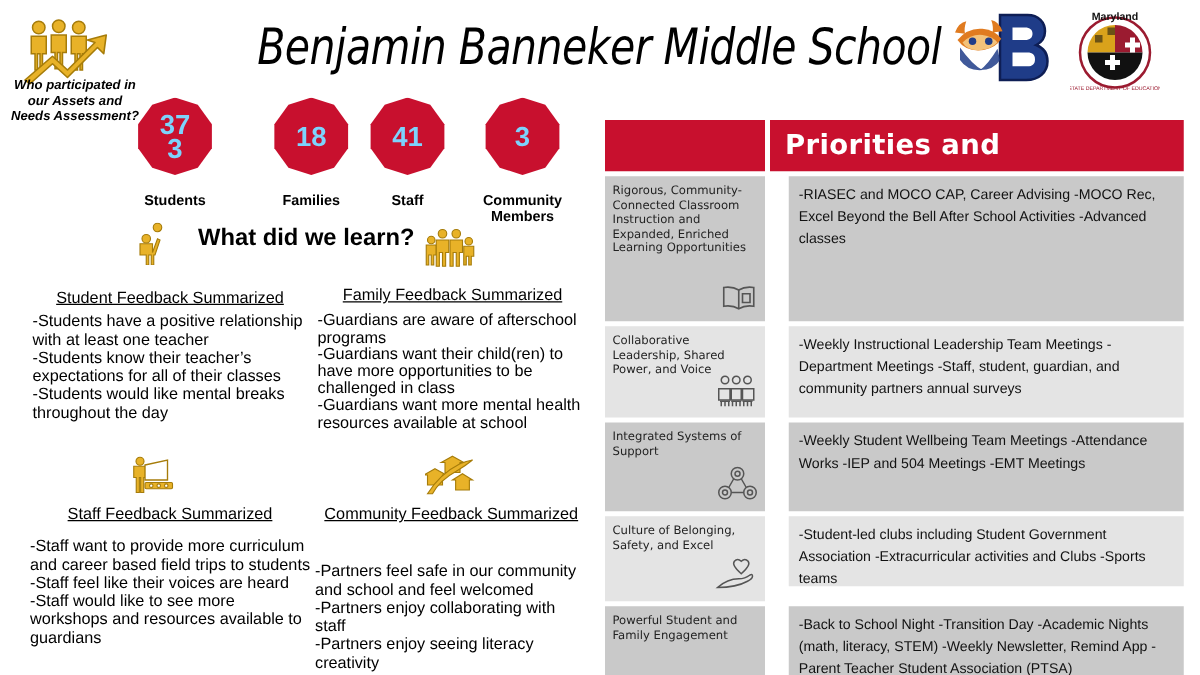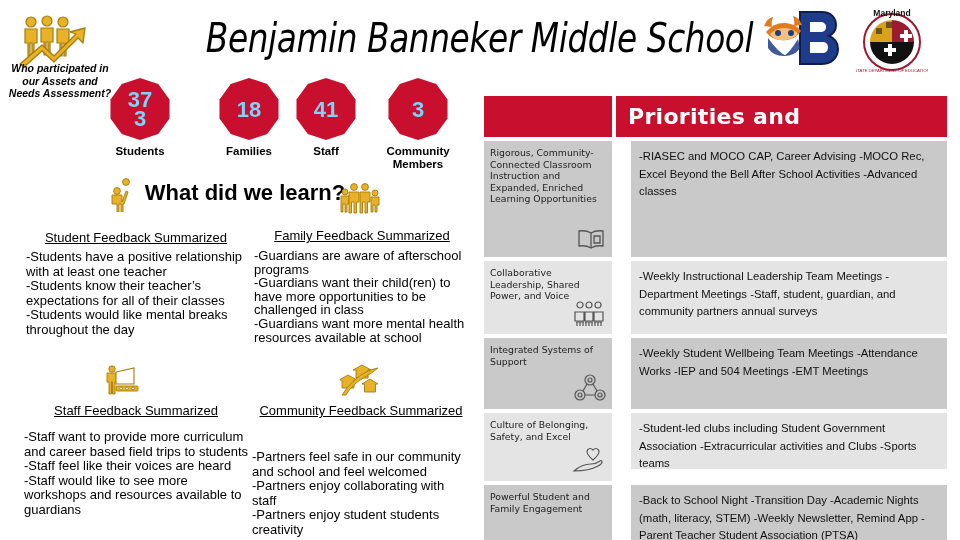--- a/index.html
+++ b/index.html
@@ -42,28 +42,28 @@
     width: 62px; height: 62px; margin: 0 auto;
     background: #C8102E;
     color: #7dd3fc;
     clip-path: polygon(50% 0%, 79.4% 9.5%, 97.6% 34.5%, 97.6% 65.5%, 79.4% 90.5%,
                        50% 100%, 20.6% 90.5%, 2.4% 65.5%, 2.4% 34.5%, 20.6% 9.5%);
     display: flex; flex-direction: column;
     align-items: center; justify-content: center;
     font-size: 22px; font-weight: bold; line-height: 19px;
   }
   .badge-caption {
-    margin-top: 5px; font-size: 11.5px; font-weight: bold;
+    margin-top: 15px; font-size: 11.5px; font-weight: bold;
     line-height: 13px; color: #000;
   }
 
   
   #learn-heading {
     left: 140px; top: 180px; width: 210px;
-    font-size: 22px; font-weight: bold; text-align: center;
+    font-size: 19px; font-weight: bold; text-align: center;
   }
   #student-icon { left: 106px; top: 178px; width: 28px; height: 34px; }
   #family-icon  { left: 338px; top: 182px; width: 42px; height: 32px; }
   #staff-icon   { left: 104px; top: 364px; width: 42px; height: 34px; }
   #community-icon { left: 340px; top: 363px; width: 44px; height: 34px; }
 
   .fb-title {
     position: absolute;
     font-size: 13px; font-weight: 400;
     text-decoration: underline;
@@ -265,21 +265,21 @@
       <path d="M22 2 l9 5 l-3 0 l0 8 l-12 0 l0 -8 l-3 0 z"></path>
       <path d="M6 12 l9 5 l-3 0 l0 8 l-12 0 l0 -8 l-3 0 z" transform="translate(2,0)"></path>
       <path d="M30 16 l8 5 l-2.5 0 l0 8 l-11 0 l0 -8 l-2.5 0 z"></path>
       <path d="M2 32 q10 -16 26 -24 q5 -2 10 -3 q-6 5 -13 9 q-13 7 -19 18 z"></path>
     </g>
   </svg>
 </div>
 <div class="fb-title" id="community-title">Community Feedback Summarized</div>
 <div class="fb-body" id="community-body">-Partners feel safe in our community and school and feel welcomed
 -Partners enjoy collaborating with staff
--Partners enjoy student students creativity</div>
+-Partners enjoy seeing literacy creativity</div>
 
 <div id="table">
 
   <div class="thead">
     <div class="th-left"></div>
     <div class="th-right">Priorities and Opportunities</div>
   </div>
 
   <div class="trow">
     <div class="cell-label shade-dark" style="height:116px;">

